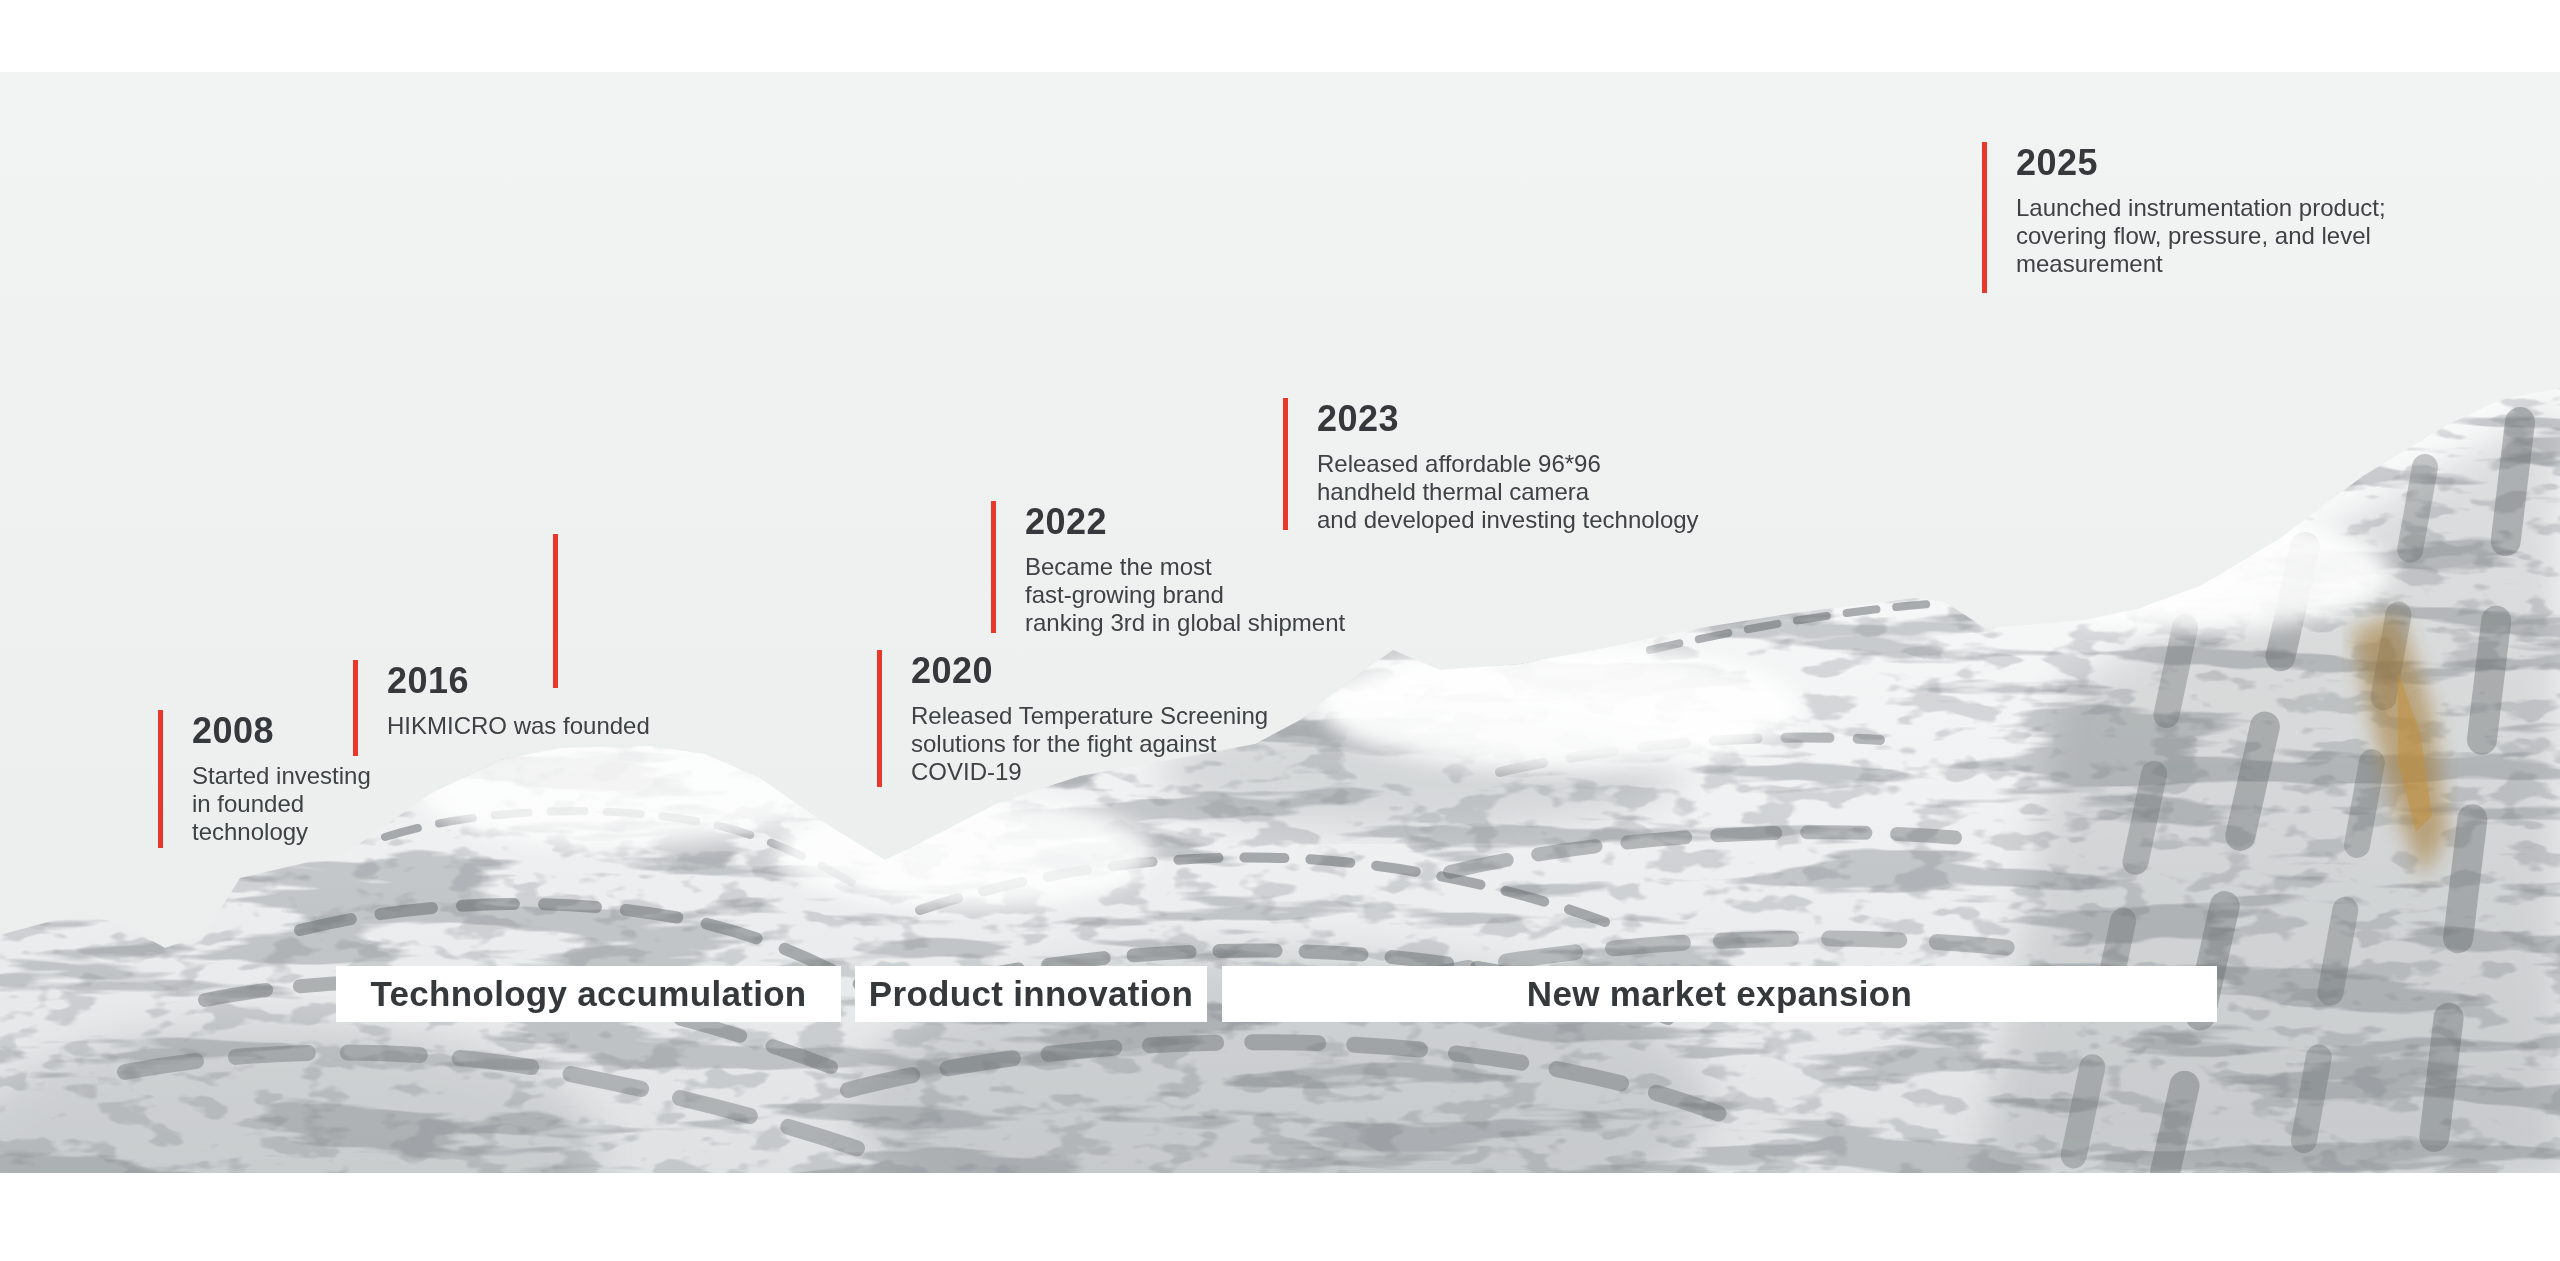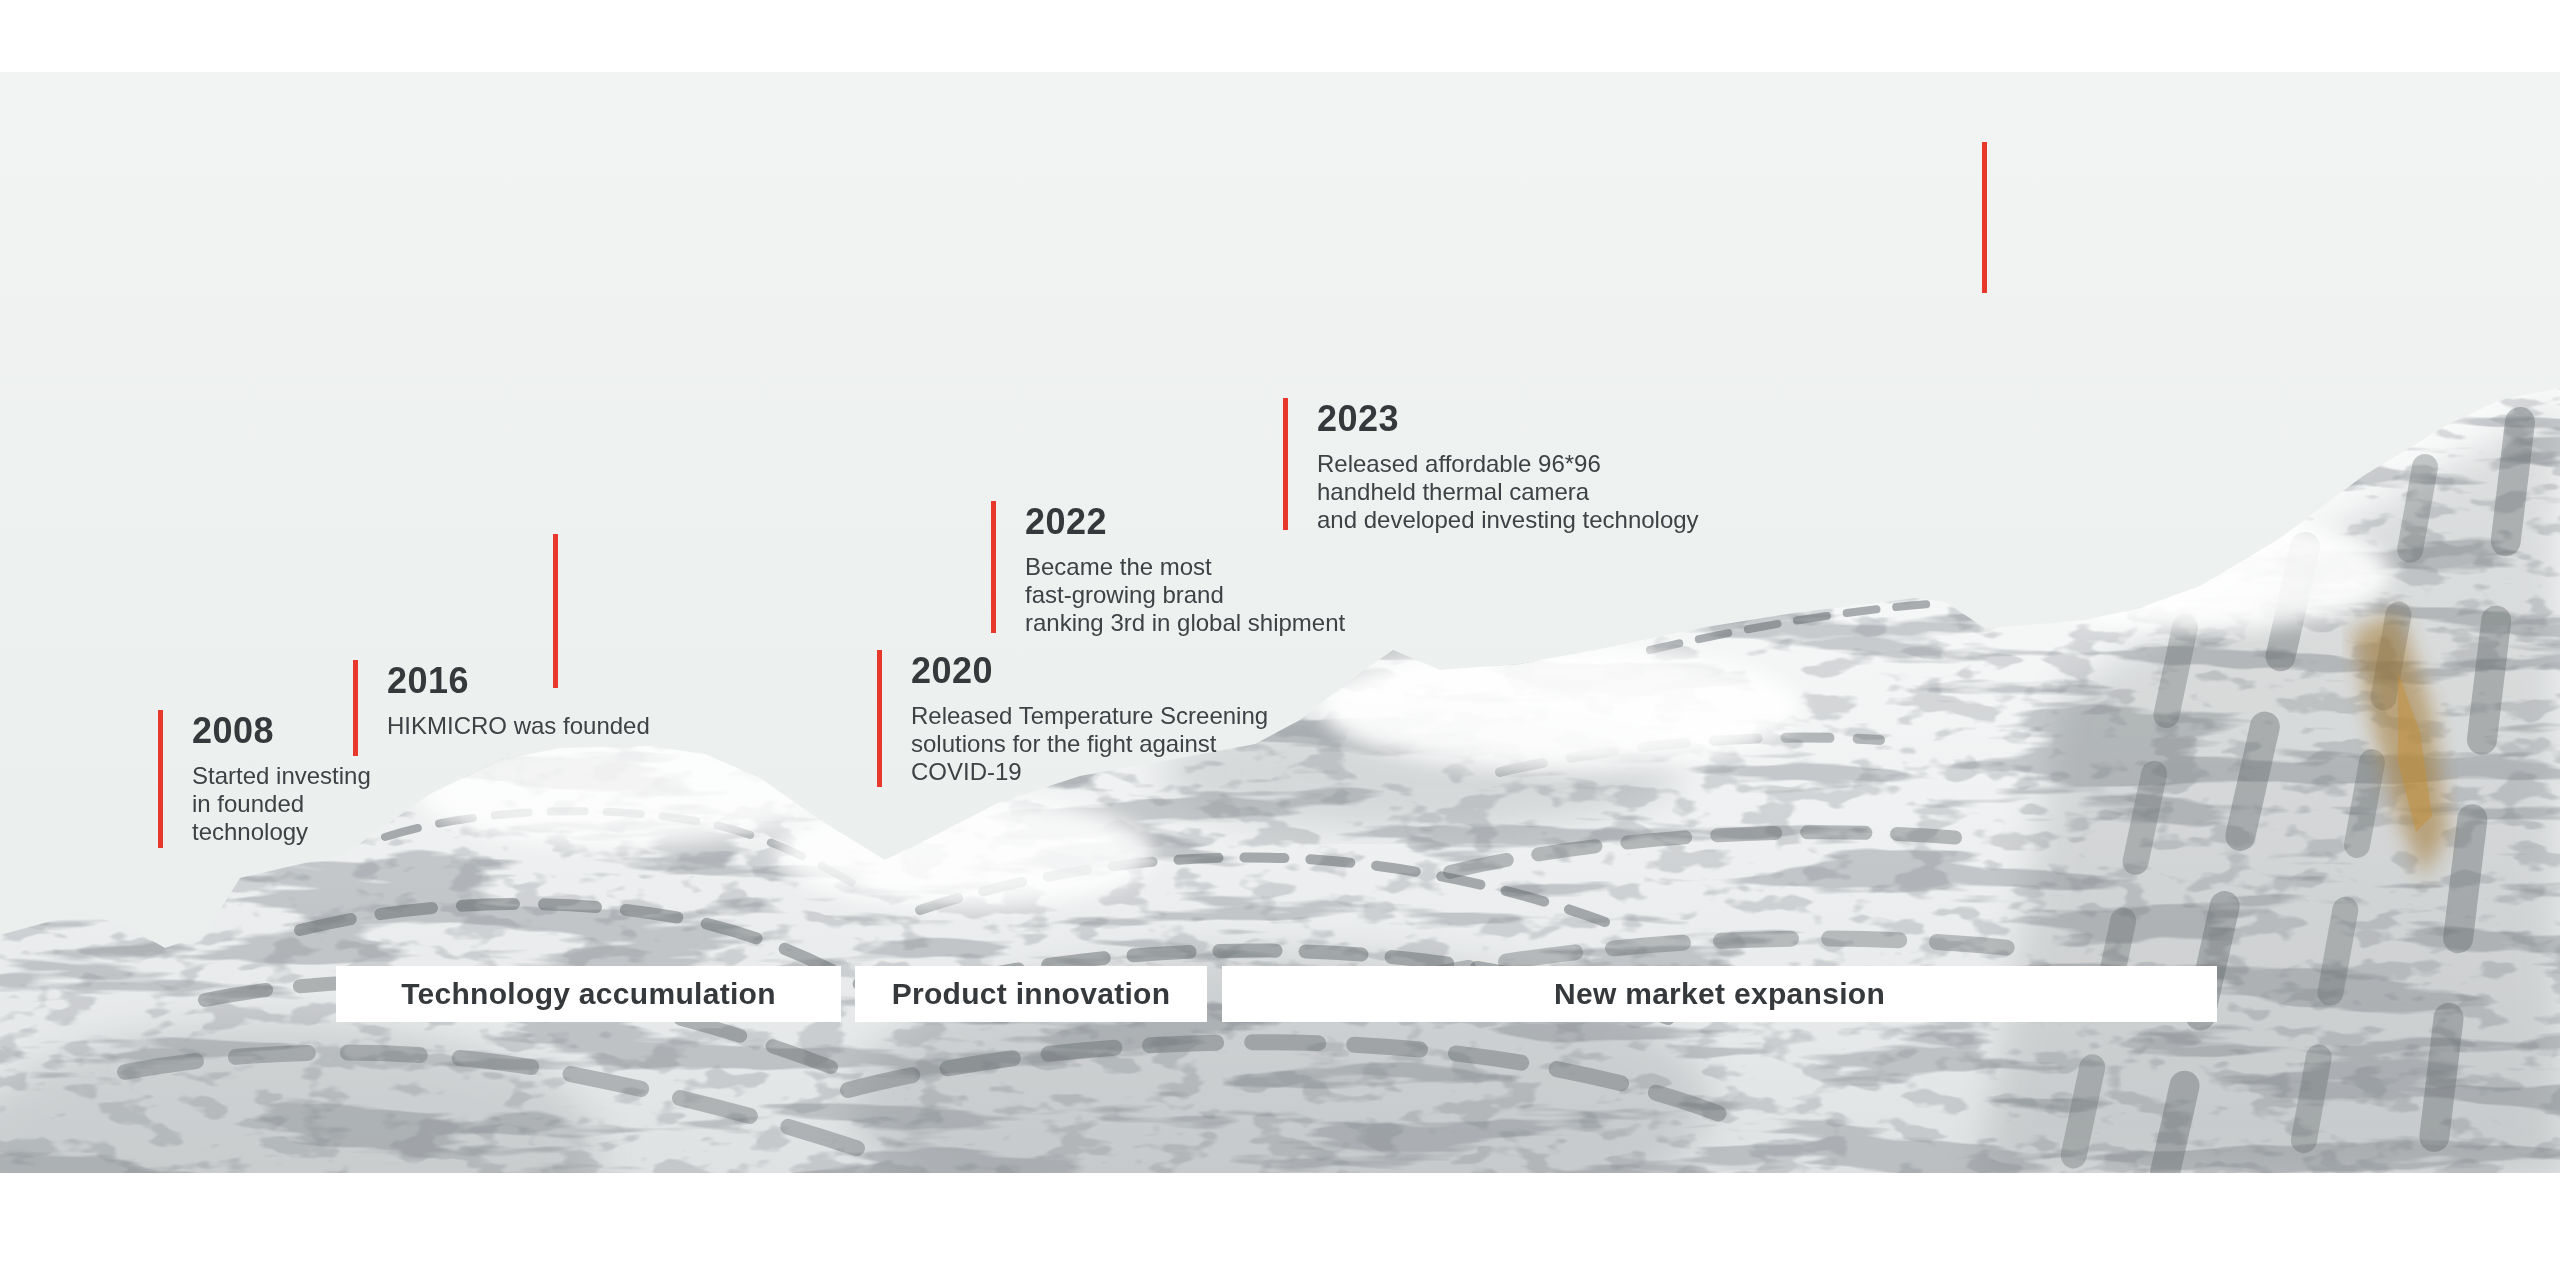--- a/index.html
+++ b/index.html
@@ -26,21 +26,21 @@
   #m2016{left:353px;top:660px;height:96px;}
   #m2018{left:553px;top:534px;height:154px;}
   #m2020{left:841px;top:650px;height:137px;margin-left:36px;}
   #m2022{left:991px;top:501px;height:132px;}
   #m2023{left:1283px;top:398px;height:132px;}
   #m2024{left:1601px;top:270px;height:152px;}
   #m2025{left:1982px;top:142px;height:151px;}
 
   
   .phase{position:absolute;top:966px;height:56px;background:#ffffff;display:flex;align-items:center;justify-content:center;}
-  .phase span{font-size:30px;font-weight:700;color:var(--dark);letter-spacing:.3px;}
+  .phase span{font-size:35px;font-weight:700;color:var(--dark);letter-spacing:.3px;}
   #phase1{left:336px;width:505px;}
   #phase2{left:855px;width:352px;}
   #phase3{left:1222px;width:995px;}
 </style>
 </head>
 <body>
 
 <div class="stage">
 
   <div class="photo">
@@ -175,20 +175,28 @@
         <div class="ln">Released affordable 96*96</div>
         <div class="ln">handheld thermal camera</div>
         <div class="ln">and developed investing technology</div>
       </div>
     </div>
   </div>
 
 
   <div class="milestone" id="m2025">
     <div class="tick"></div>
+    <div class="m-content">
+      <div class="year">2025</div>
+      <div class="desc">
+        <div class="ln">Launched instrumentation product;</div>
+        <div class="ln">covering flow, pressure, and level</div>
+        <div class="ln">measurement</div>
+      </div>
+    </div>
   </div>
 
   <div class="phase" id="phase1">
     <span>Technology accumulation</span>
   </div>
   <div class="phase" id="phase3">
     <span>New market expansion</span>
   </div>
   <div class="phase" id="phase2">
     <span>Product innovation</span>

